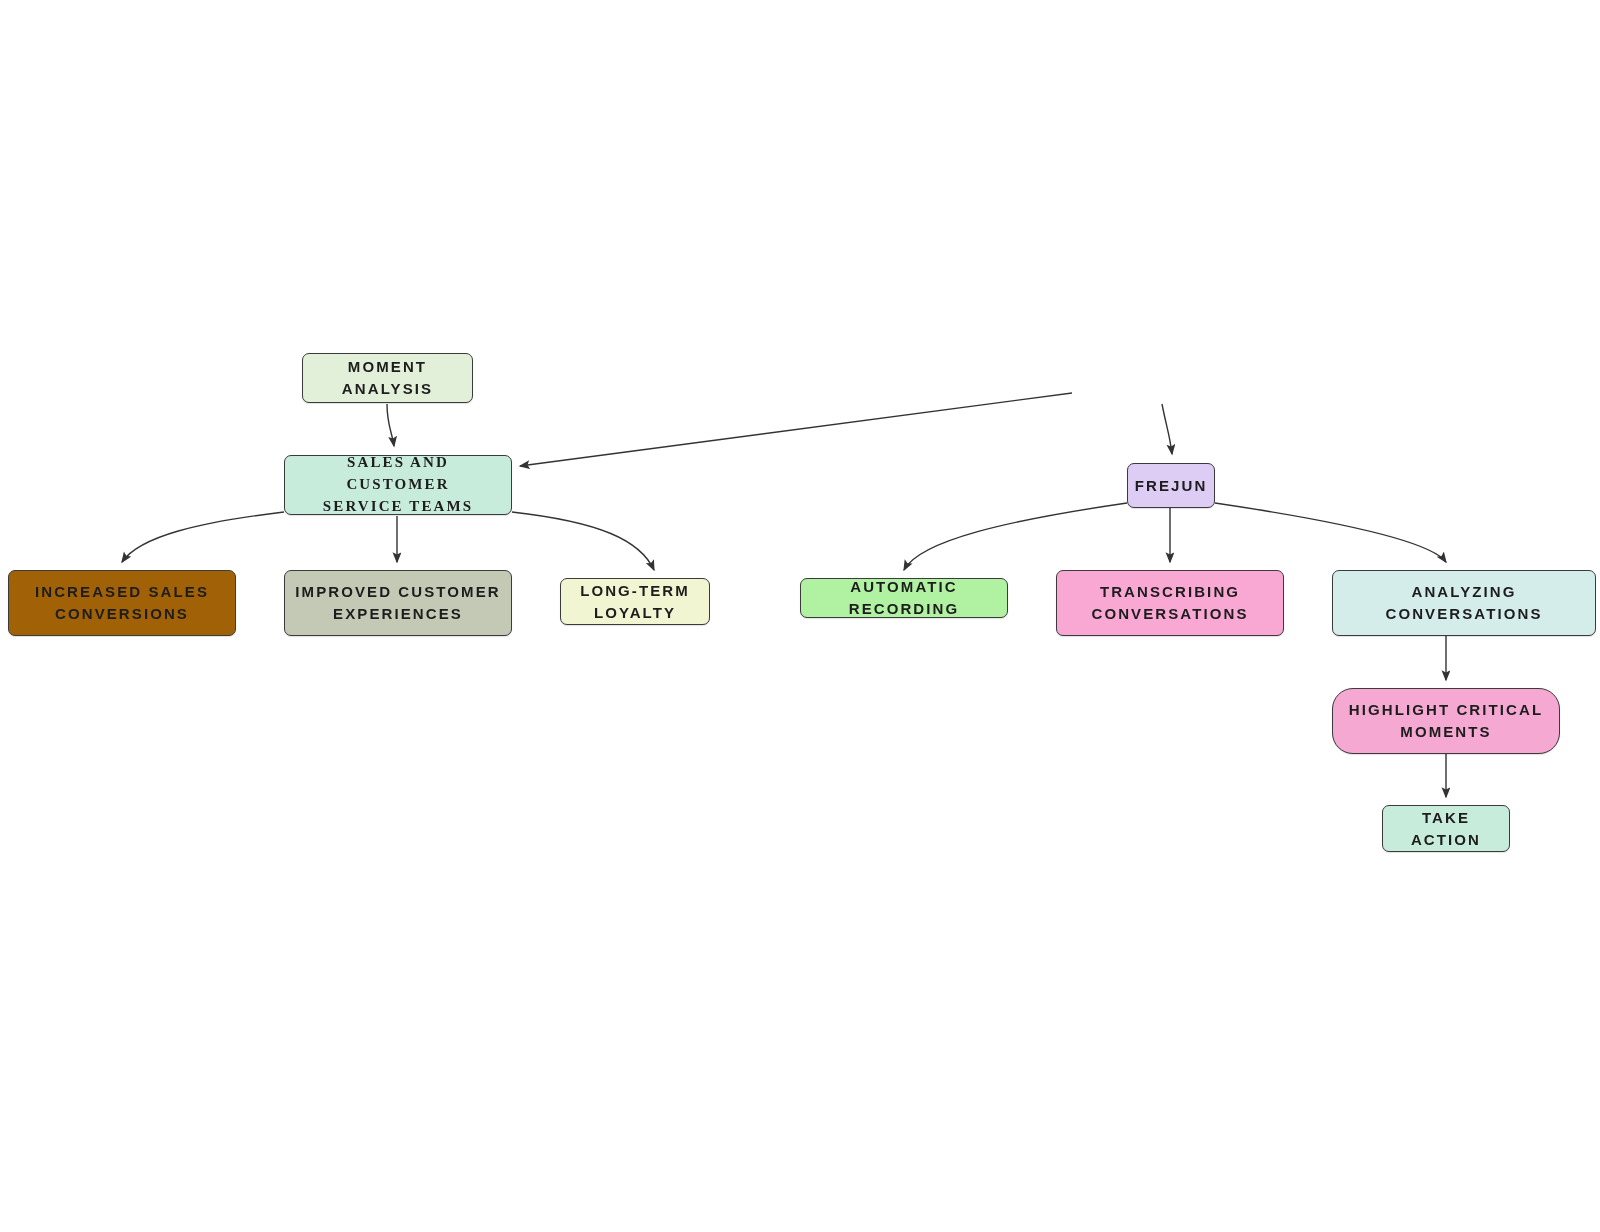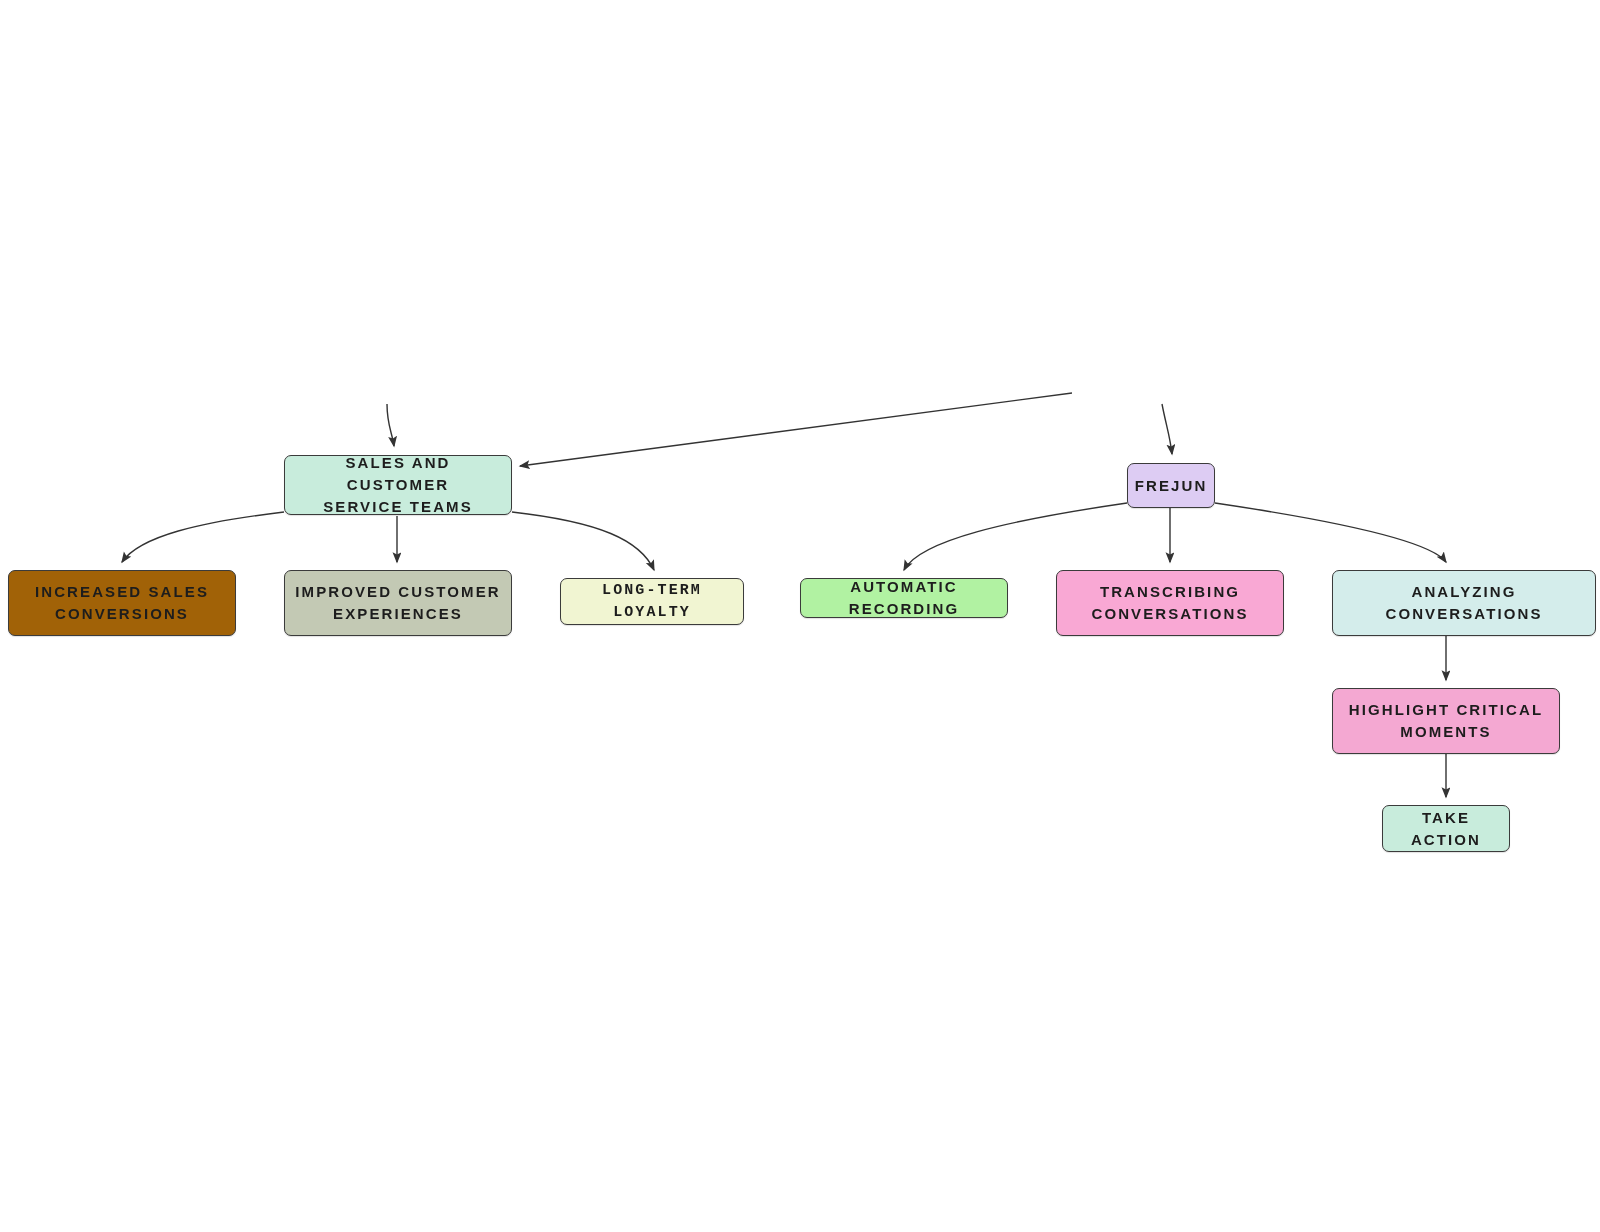--- a/index.html
+++ b/index.html
@@ -68,60 +68,63 @@
         <path d="M 397,516 L 397,562" fill="none" stroke="#333333" stroke-width="1.4" marker-end="url(#arrowhead)"></path>
         <path d="M 512,512 C 600,522 640,540 654,570" fill="none" stroke="#333333" stroke-width="1.4" marker-end="url(#arrowhead)"></path>
         <path d="M 1127,503 C 1010,520 920,540 904,570" fill="none" stroke="#333333" stroke-width="1.4" marker-end="url(#arrowhead)"></path>
         <path d="M 1170,508 L 1170,562" fill="none" stroke="#333333" stroke-width="1.4" marker-end="url(#arrowhead)"></path>
         <path d="M 1215,503 C 1330,520 1430,540 1446,562" fill="none" stroke="#333333" stroke-width="1.4" marker-end="url(#arrowhead)"></path>
         <path d="M 1446,636 L 1446,680" fill="none" stroke="#333333" stroke-width="1.4" marker-end="url(#arrowhead)"></path>
         <path d="M 1446,754 L 1446,797" fill="none" stroke="#333333" stroke-width="1.4" marker-end="url(#arrowhead)"></path>
       </g>
   </svg>
 
+  <div class="node" style="left: 302px; top: 353px; width: 171px; height: 50px; background: rgb(226, 240, 217); border-color: rgb(59, 59, 59);">
+    <span class="label">Moment Analysis</span>
+  </div>
 
 
-  <div class="node" style="left: 284px; top: 455px; width: 228px; height: 60px; background: rgb(200, 236, 220); border-color: rgb(59, 59, 59);">
+  <div class="node" style="left: 284px; top: 455px; width: 228px; height: 60px; background: rgb(200, 236, 220); border-color: rgb(59, 59, 59); font-family: Liberation Serif, serif;">
     <span class="label">Sales and Customer
 Service Teams</span>
   </div>
 
   <div class="node" style="left: 1127px; top: 463px; width: 88px; height: 45px; background: rgb(221, 204, 243); border-color: rgb(59, 59, 59); text-align: right;">
     <span class="label">FreJun</span>
   </div>
 
   <div class="node" style="left: 8px; top: 570px; width: 228px; height: 66px; background: #a16207; border-color: rgb(59, 59, 59);">
     <span class="label">Increased Sales
 Conversions</span>
   </div>
 
   <div class="node" style="left: 284px; top: 570px; width: 228px; height: 66px; background: rgb(195, 201, 180); border-color: rgb(59, 59, 59);">
     <span class="label">Improved Customer
 Experiences</span>
   </div>
 
-  <div class="node" style="left: 560px; top: 578px; width: 184px; height: 47px; background: rgb(241, 245, 210); border-color: rgb(59, 59, 59); font-family: Liberation Mono, monospace;">
+  <div class="node" style="left: 560px; top: 578px; width: 150px; height: 47px; background: rgb(241, 245, 210); border-color: rgb(59, 59, 59);">
     <span class="label">Long-Term Loyalty</span>
   </div>
 
   <div class="node" style="left: 800px; top: 578px; width: 208px; height: 40px; background: rgb(177, 242, 162); border-color: rgb(59, 59, 59);">
     <span class="label">Automatic Recording</span>
   </div>
 
   <div class="node" style="left: 1056px; top: 570px; width: 228px; height: 66px; background: #f9a8d4; border-color: rgb(59, 59, 59);">
     <span class="label">Transcribing
 Conversations</span>
   </div>
 
   <div class="node" style="left: 1332px; top: 570px; width: 264px; height: 66px; background: rgb(212, 237, 235); border-color: rgb(59, 59, 59);">
     <span class="label">Analyzing
 Conversations</span>
   </div>
 
-  <div class="node" style="left: 1332px; top: 688px; width: 228px; height: 66px; background: rgb(244, 168, 210); border-color: rgb(59, 59, 59);">
+  <div class="node" style="left: 1332px; top: 688px; width: 228px; height: 66px; background: rgb(244, 168, 210); border-color: rgb(59, 59, 59); border-radius: 21px;">
     <span class="label">Highlight Critical
 Moments</span>
   </div>
 
   <div class="node" style="left: 1382px; top: 805px; width: 128px; height: 47px; background: rgb(200, 236, 220); border-color: rgb(59, 59, 59);">
     <span class="label">Take Action</span>
   </div>
 
 </div>
 

